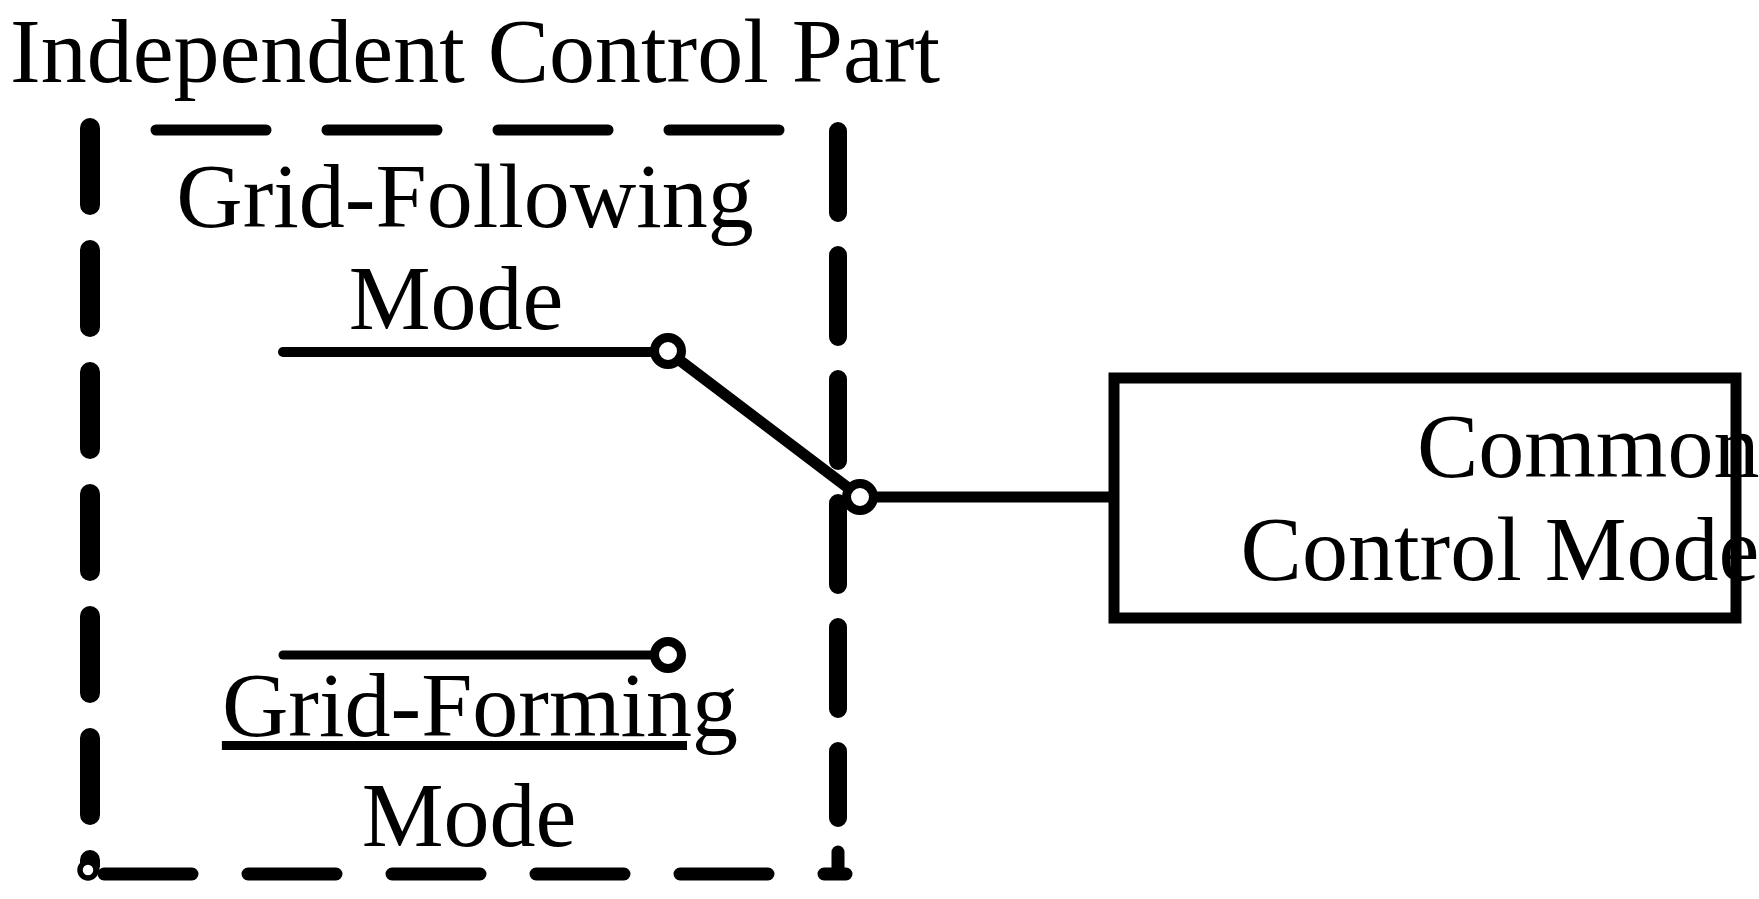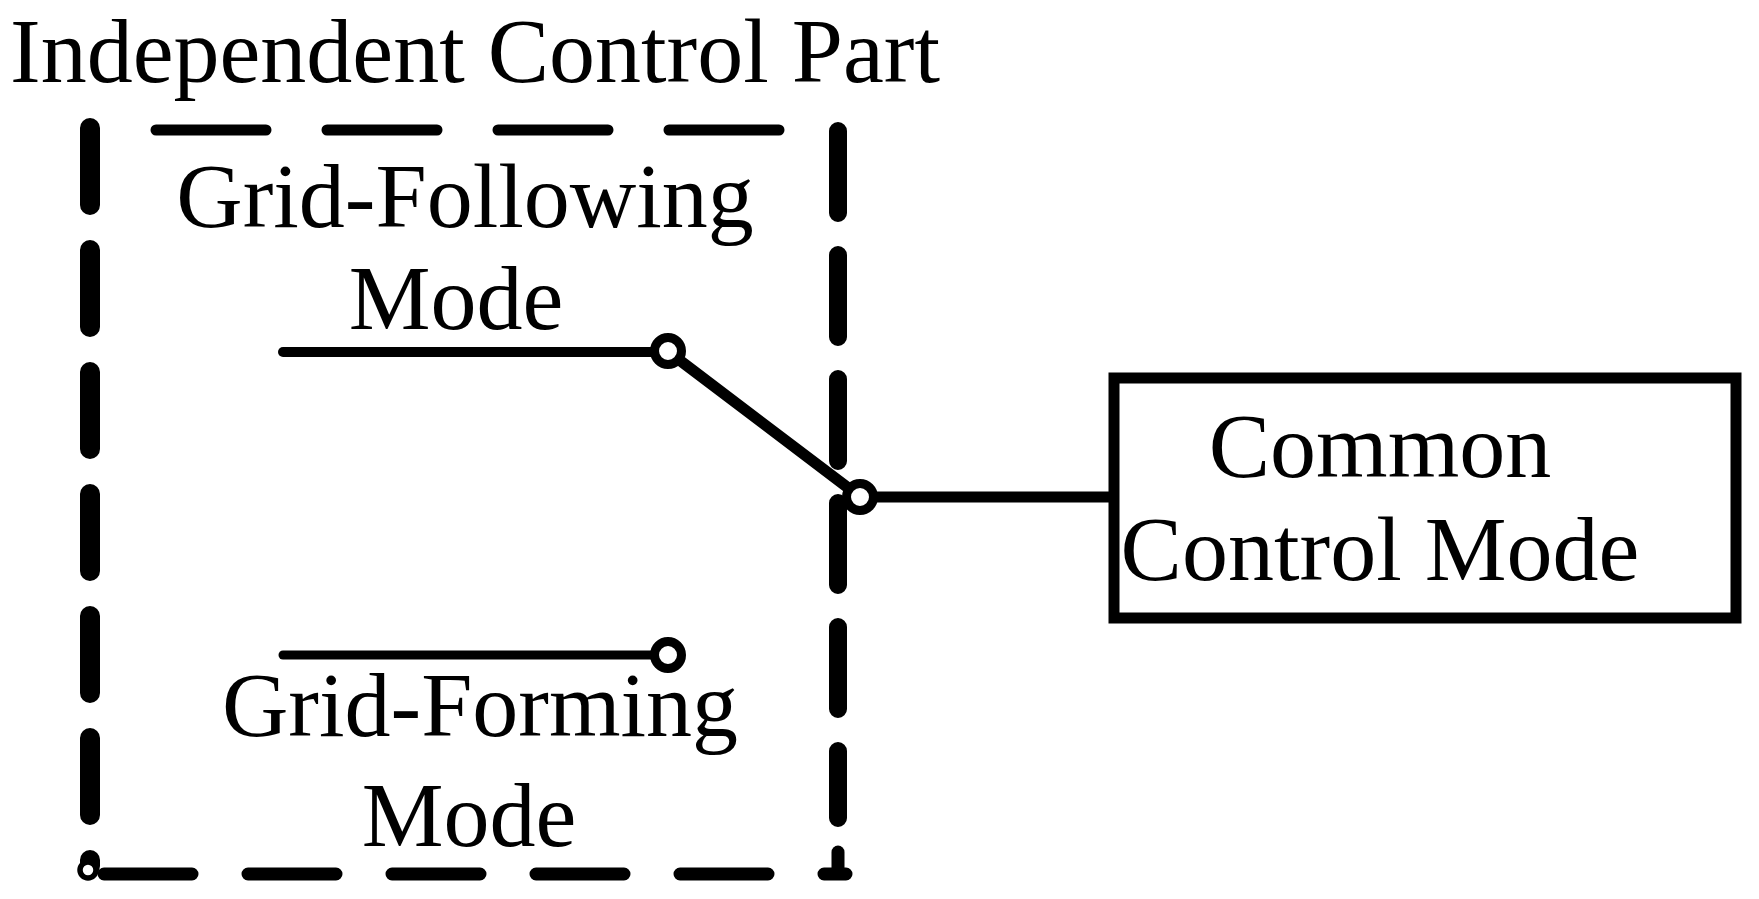--- a/index.html
+++ b/index.html
@@ -29,23 +29,23 @@
     line-height: 103px;
     white-space: nowrap;
     color: #000000;
   }
   .centered {
     transform: translateX(-50%);
   }
   .lbl-title      { left: 10px;  top: 0px; }
   .lbl-gfl        { left: 465px; top: 145px; text-align: center; }
   .lbl-gfl-mode   { left: 456px; top: 247px; }
-  .lbl-gfm        { left: 480px; top: 654px; }
+  .lbl-gfm        { left: 480px; top: 654px; text-decoration: underline; }
   .lbl-gfm-mode   { left: 469px; top: 764px; }
-  .lbl-common     { left: 1380px; top: 395px; text-align: center; }
+  .lbl-common     { left: 1500px; top: 395px; text-align: right; }
   .lbl-common div { display: block; }
 </style>
 </head>
 <body>
 
 <div class="canvas">
 
   <svg class="diagram-svg" viewBox="0 0 1759 899" xmlns="http://www.w3.org/2000/svg">
 
     <g stroke="#000000" fill="none">

